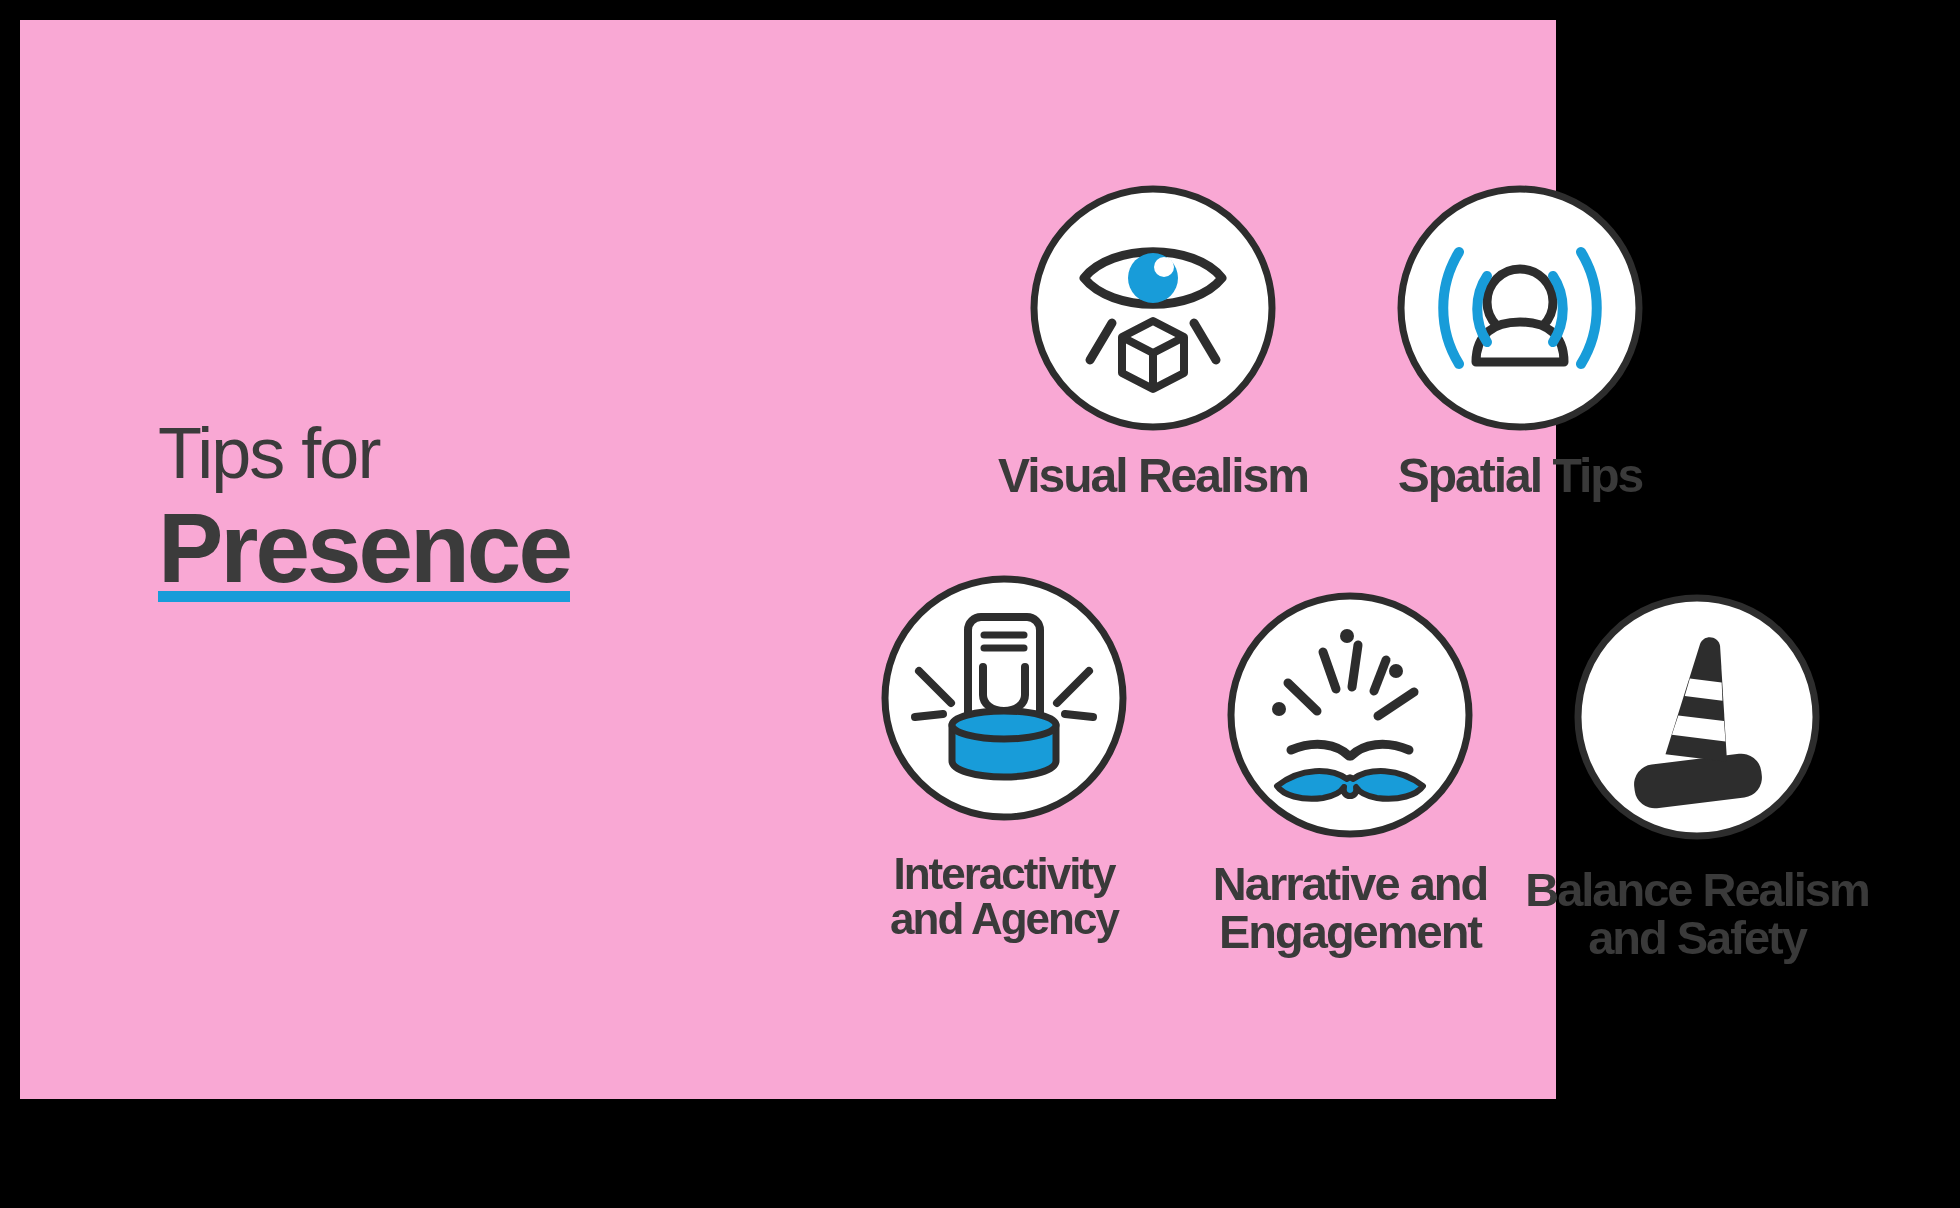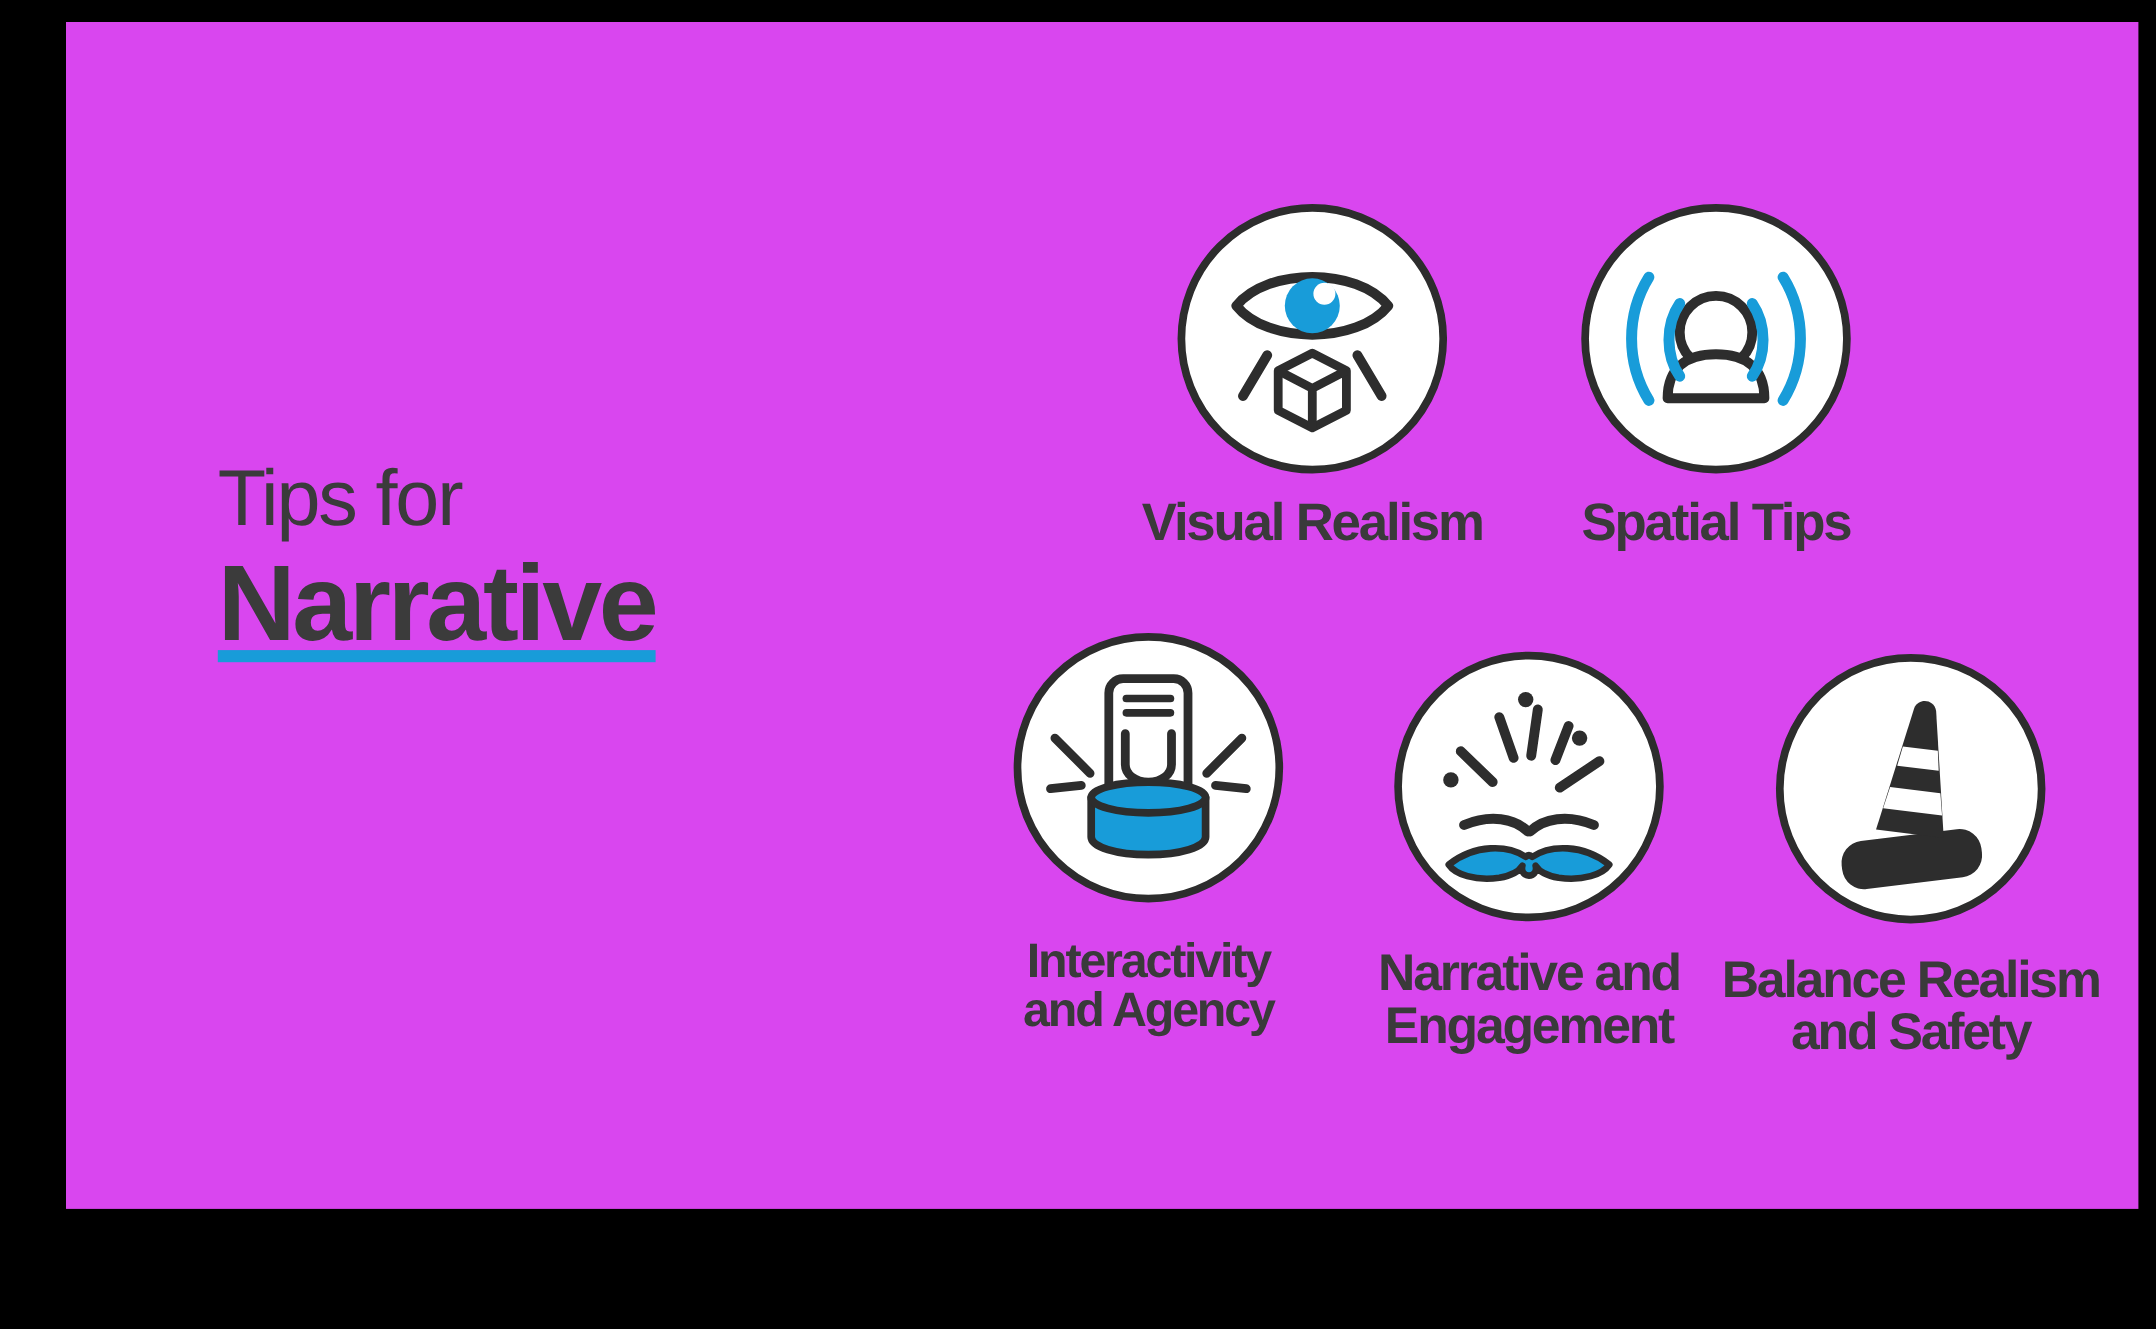--- a/index.html
+++ b/index.html
@@ -5,23 +5,22 @@
   html,body{margin:0;padding:0;}
   body{
     width:1960px;height:1208px;
     background:#000;
     position:relative;
     overflow:hidden;
     font-family:"Liberation Sans", sans-serif;
   }
   .panel{
     position:absolute;
-    left:20px;top:20px;width:1884px;height:1079px;
-    background:#d946ef;
-    margin-left:40px;
+    left:20px;top:20px;width:1536px;height:1079px;
+    background:#f9a8d4;
   }
   
   .title-block{
     position:absolute;
     left:138px;top:397px;
     color:#3b3b3b;
     white-space:nowrap;
   }
   .title-eyebrow{
     display:block;
@@ -79,21 +78,21 @@
   #card-balance     {left:1497px;top:572px;}
   #card-balance.card-wrap .card-label{top:274px;font-size:47px;}
 </style>
 </head>
 <body>
 
 <div class="panel">
 
   <div class="title-block">
     <span class="title-eyebrow">Tips for</span>
-    <span class="big-line"><span>Narrative</span></span>
+    <span class="big-line"><span>Presence</span></span>
   </div>
 
   <div class="card card-wrap" id="card-visual">
     <svg width="250" height="250" viewBox="0 0 250 250">
       <circle cx="125" cy="125" r="119" fill="#fff" stroke="#2d2d2d" stroke-width="7"></circle>
       <path d="M56,95 C84,60 166,60 194,95 C166,130 84,130 56,95 Z" fill="#fff" stroke="#2d2d2d" stroke-width="9" stroke-linejoin="round"></path>
       <circle cx="125" cy="95" r="25" fill="#189cd9"></circle>
       <circle cx="136" cy="84" r="10" fill="#fff"></circle>
       <line x1="84" y1="140" x2="62" y2="177" stroke="#2d2d2d" stroke-width="9" stroke-linecap="round"></line>
       <line x1="166" y1="140" x2="188" y2="177" stroke="#2d2d2d" stroke-width="9" stroke-linecap="round"></line>

